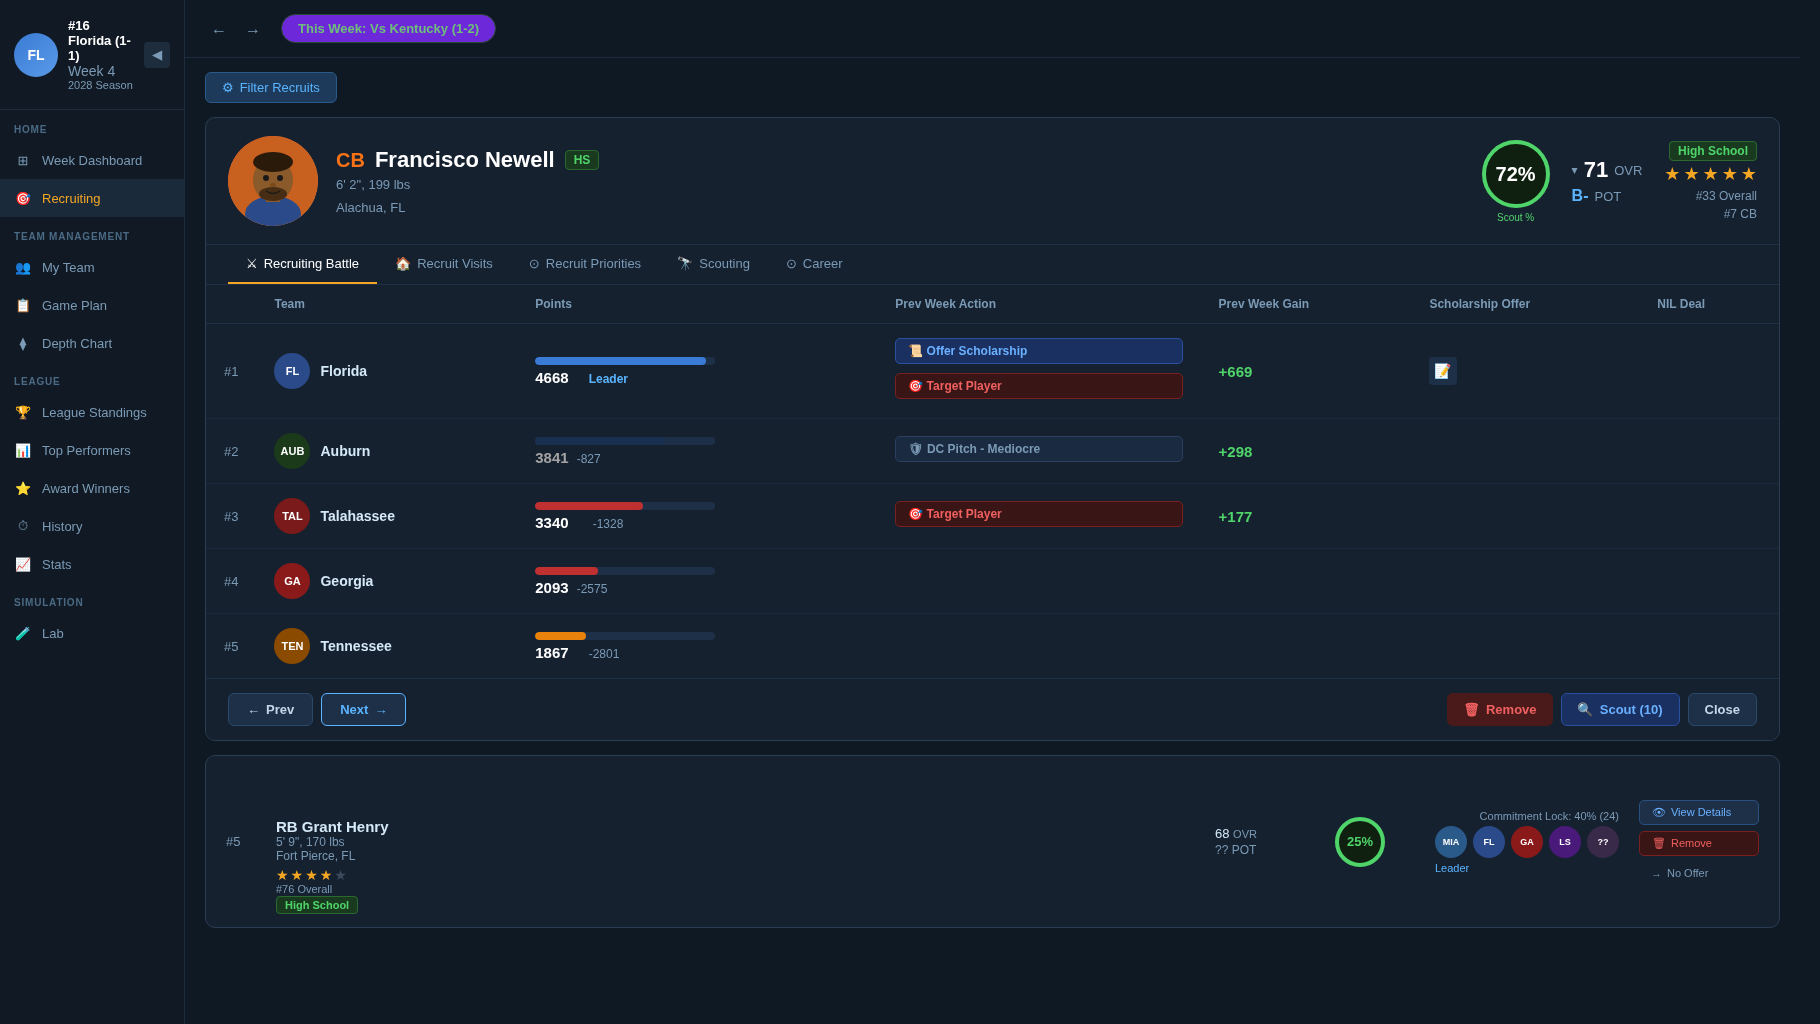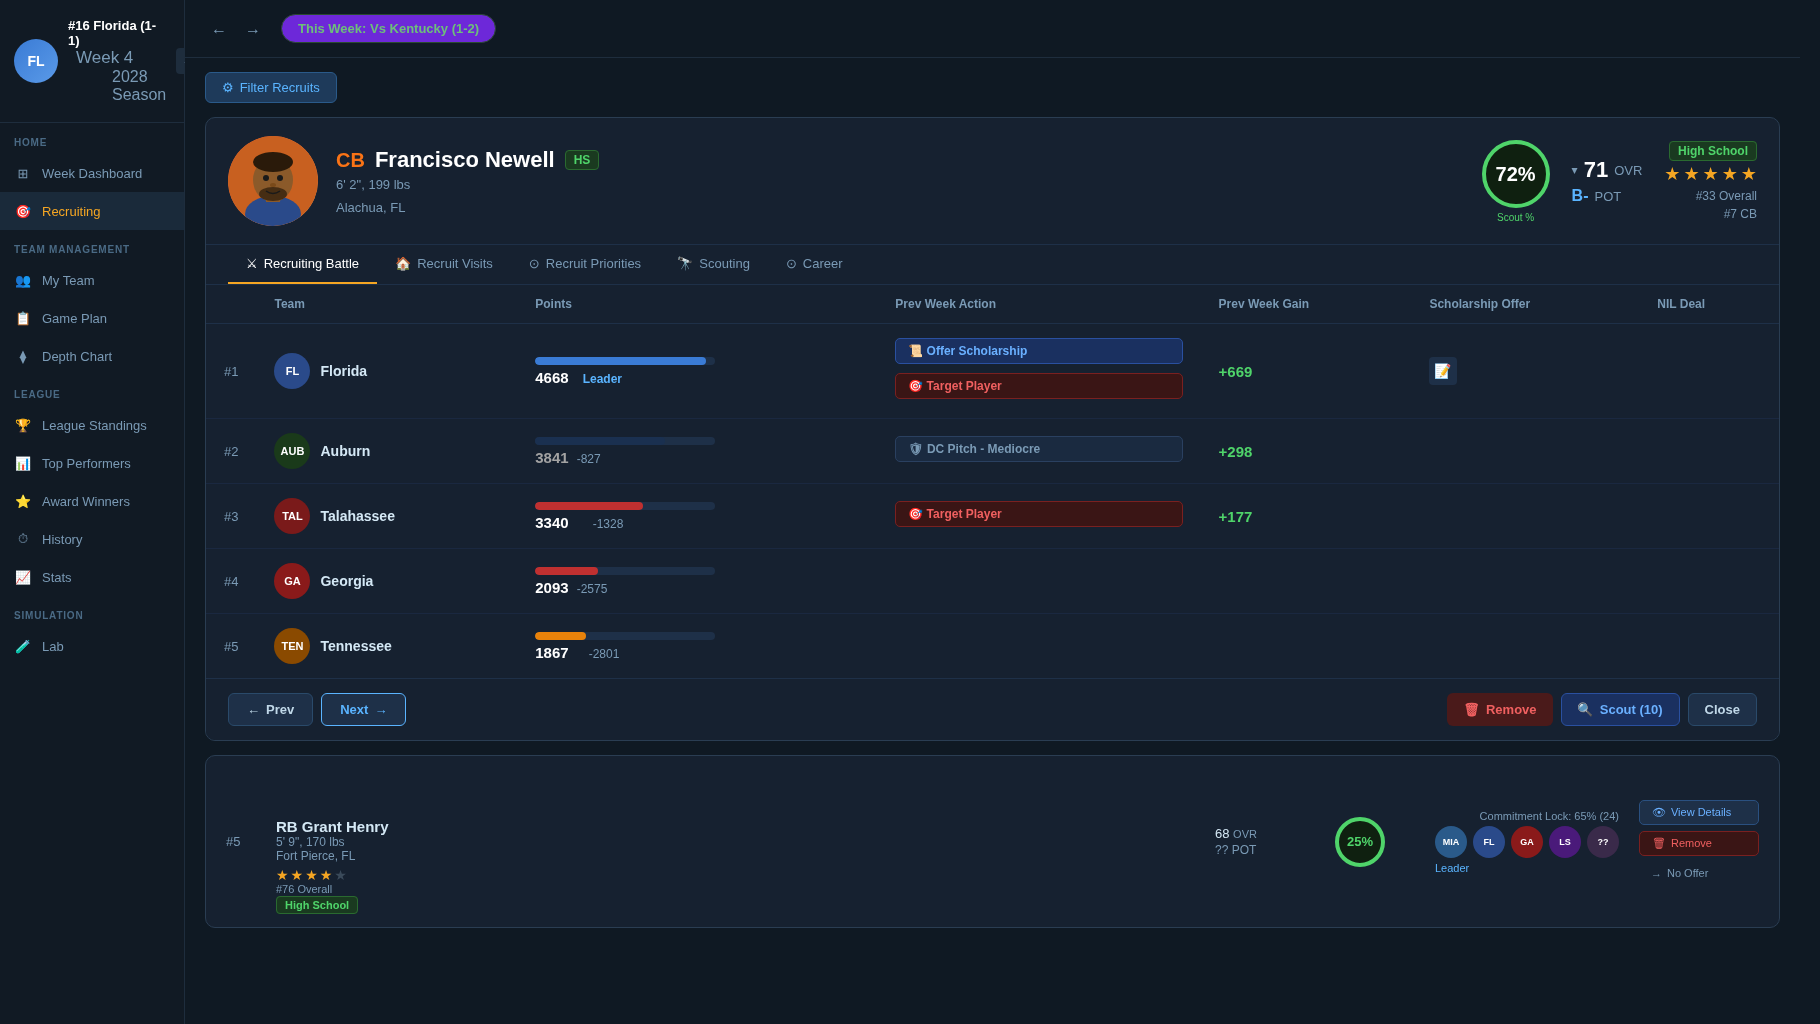--- a/index.html
+++ b/index.html
@@ -34,22 +34,22 @@
     .sidebar-avatar {
       width: 44px; height: 44px;
       background: linear-gradient(135deg, #3a7bd5, #5a9ae8);
       border-radius: 50%;
       display: flex; align-items: center; justify-content: center;
       font-weight: bold; font-size: 14px; color: #fff;
       flex-shrink: 0;
     }
     .sidebar-team-info { display: flex; flex-direction: column; }
     .sidebar-team-name { font-size: 13px; font-weight: 700; color: #fff; }
-    .sidebar-week { font-size: 17px; color: #7a9ab5; margin-left: 8px; }
-    .sidebar-season { font-size: 16px; color: #7a9ab5; margin-left: 44px; }
+    .sidebar-week { font-size: 14px; color: #7a9ab5; }
+    .sidebar-season { font-size: 11px; color: #7a9ab5; }
 
     .sidebar-collapse-btn {
       width: 26px; height: 26px;
       background: #1e2d3d;
       border: none; border-radius: 4px;
       color: #7a9ab5; cursor: pointer;
       display: flex; align-items: center; justify-content: center;
       margin-left: auto; flex-shrink: 0;
     }
 
@@ -594,21 +594,21 @@
     <div class="team-cell">
       <div class="team-logo-circle" style="background:#2a4a8a;">FL</div>
       <span class="team-name">Florida</span>
     </div>
               </td>
               <td>
     <div class="points-cell">
       <div class="points-bar-wrap">
         <div class="points-bar" style="width:95%;background:#3a7bd5;"></div>
       </div>
-      <div style="display:flex;align-items:baseline;gap:14px;">
+      <div style="display:flex;align-items:baseline;gap:20px;">
         <span style="font-size:15px;font-weight:700;color:#fff;">4668</span>
         <span style="color:#5ab4ff;font-weight:700;font-size:12px;">Leader</span>
       </div>
     </div>
               </td>
               <td>
                 <div class="action-col">
                   <span class="action-badge scholarship">📜 Offer Scholarship</span>
                   <span class="action-badge target">🎯 Target Player</span>
                 </div>
@@ -783,21 +783,21 @@
         </div>
       </div>
 
       <div class="brow-progress">
         <div class="progress-circle">
           <span>25%</span>
         </div>
       </div>
 
       <div style="display:flex;flex-direction:column;gap:4px;">
-        <div class="brow-commitment">Commitment Lock: 65% (24)</div>
+        <div class="brow-commitment">Commitment Lock: 40% (24)</div>
         <div class="brow-teams">
           <div class="brow-team-dot" style="background:#2a5a8a;">MIA</div>
           <div class="brow-team-dot" style="background:#2a4a8a;">FL</div>
           <div class="brow-team-dot" style="background:#8a1a1a;">GA</div>
           <div class="brow-team-dot" style="background:#4a1a7a;">LS</div>
           <div class="brow-team-dot" style="background:#3a2a4a;">??</div>
         </div>
         <div style="font-size:11px;color:#5ab4ff;">Leader</div>
       </div>
 

